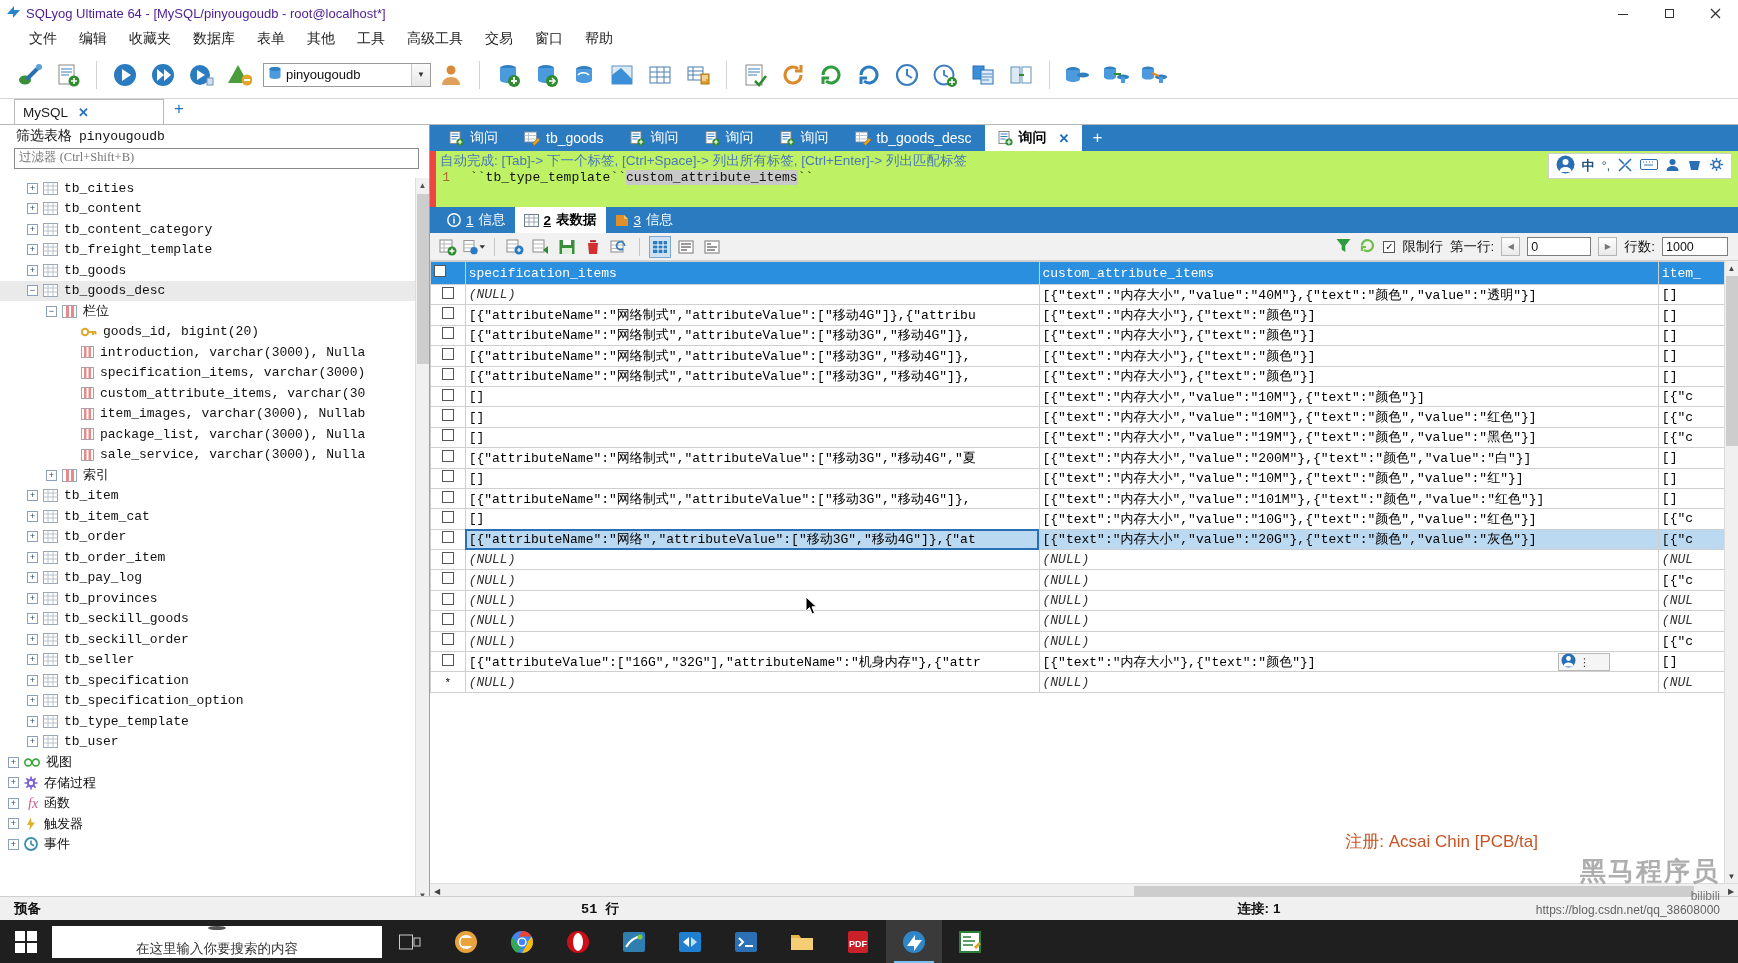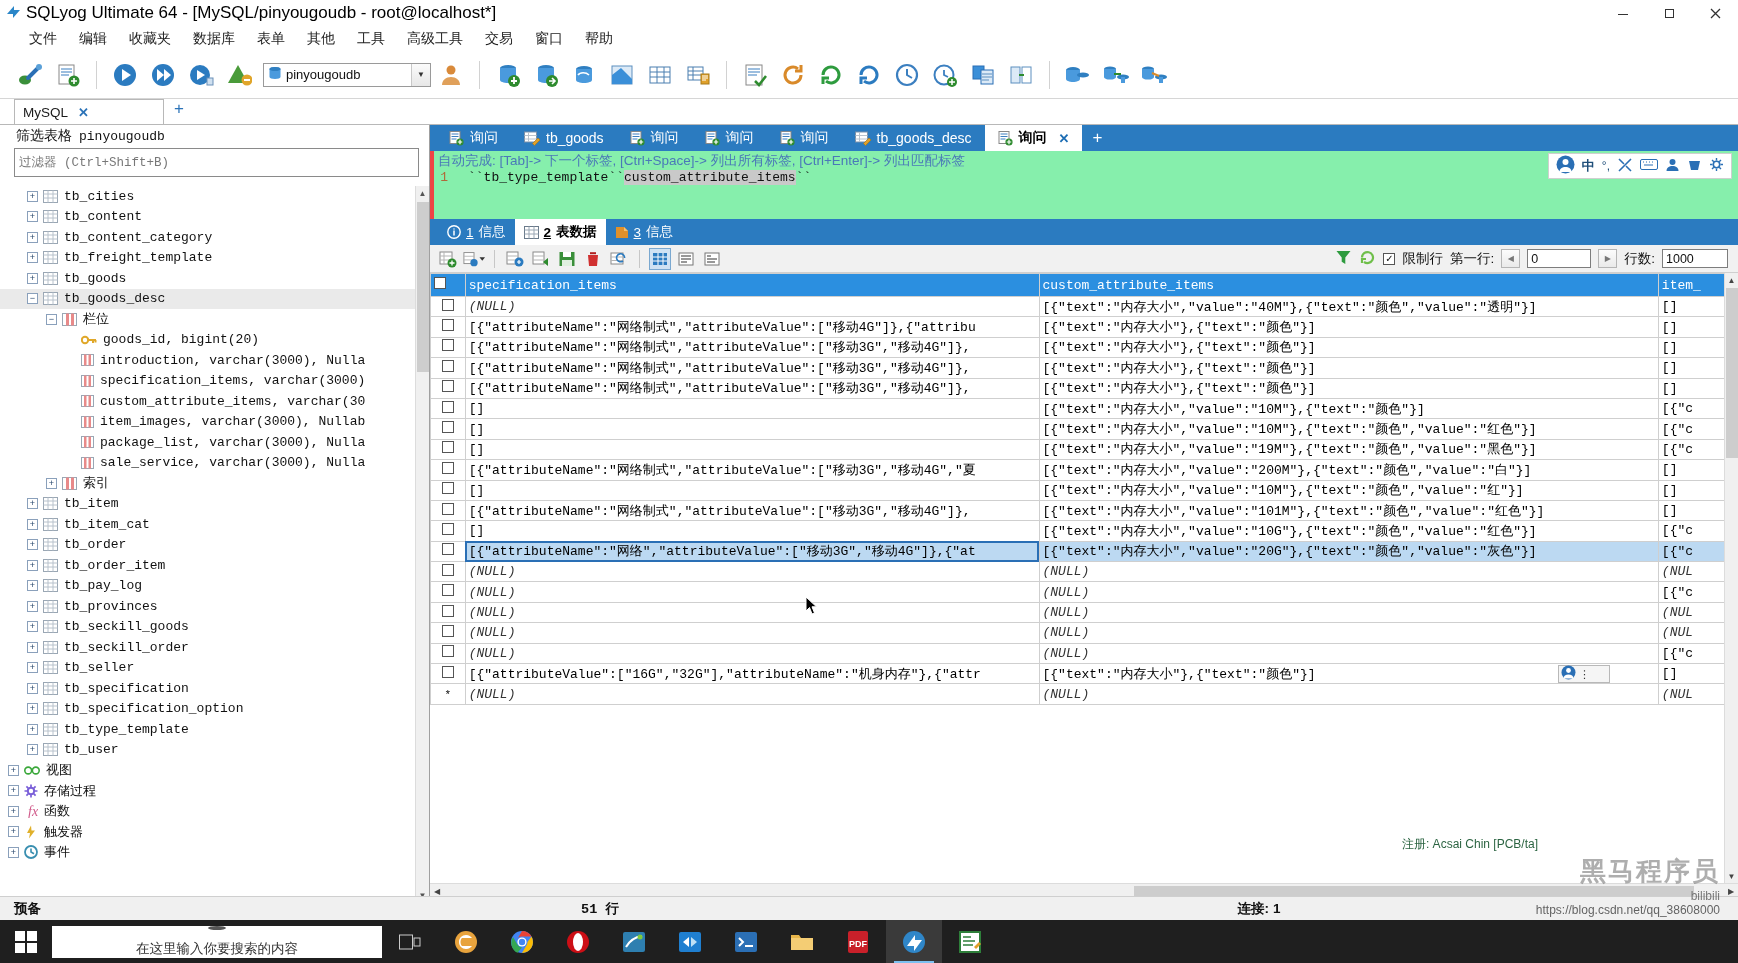--- a/index.html
+++ b/index.html
@@ -13,21 +13,21 @@
     -webkit-font-smoothing:antialiased;
   }
   .app { position:relative; width:1738px; height:963px; background:#ffffff; }
 
   
   .titlebar {
     height:27px; background:#ffffff; display:flex; align-items:center;
     border-bottom:1px solid #ffffff; position:relative;
   }
   .titlebar .appicon { width:26px; text-align:center; color:#2a7fc9; font-size:15px; }
-  .titlebar .ttl { font-size:17px; color:#000000; white-space:nowrap; }
+  .titlebar .ttl { font-size:13px; color:#4c1d95; white-space:nowrap; }
   .wbtns { position:absolute; right:0; top:0; height:27px; display:flex; }
   .wbtn { width:46px; height:27px; display:flex; align-items:center; justify-content:center;
           color:#333; font-size:14px; }
   .wbtn.close { }
 
   
   .menubar { height:24px; background:#ffffff; display:flex; align-items:center; padding-left:18px; }
   .menubar .mi { font-size:14px; color:#222; padding:0 11px; white-space:nowrap; }
 
   
@@ -58,23 +58,23 @@
   
   .body { position:absolute; left:0; top:125px; width:1738px; height:795px; display:flex; }
   .leftpane { width:430px; background:#ffffff; border-right:1px solid #9f9f9f;
               display:flex; flex-direction:column; }
   .rightpane { flex:1; background:#f3f3f3; display:flex; flex-direction:column; position:relative; }
 
   
   .filtlabel { height:22px; display:flex; align-items:center; padding-left:16px;
                font-size:14px; color:#111; background:#fff; }
   .filtlabel .dbn { font-family:"Liberation Mono", monospace; font-size:13px; margin-left:7px; }
-  .filtbox { margin:1px 10px 0 14px; height:29px; border:1px solid #8a8a8a; background:#fff;
-             display:flex; align-items:center; padding-left:4px;
-             font-family:Liberation Mono, monospace; font-size:12.5px; color:#777; }
+  .filtbox { margin:1px 10px 0 14px; height:21px; border:1px solid #8a8a8a; background:#fff;
+             display:flex; align-items:flex-start; padding-left:4px;
+             font-family:Liberation Serif, serif; font-size:12.5px; color:#777; }
   .treewrap { flex:1; position:relative; overflow:hidden; margin-top:8px;
               border-top:1px solid #fff; }
   .tree { position:absolute; left:0; top:0; right:14px; bottom:0;
           font-family:"Liberation Mono", monospace; font-size:13px; color:#111; }
   .tnode { height:20.5px; display:flex; align-items:center; white-space:nowrap; }
   .tnode.sel { background:#eaeaea; }
   .exp { width:11px; height:11px; border:1px solid #8aa0bb; background:#fff;
          font-size:9px; line-height:9px; text-align:center; color:#2b4a6f;
          margin-right:5px; flex:0 0 auto; font-family:"Liberation Sans",sans-serif; }
   .exp.none { border:none; background:transparent; }
@@ -92,21 +92,21 @@
 
   
   .qtabs { height:26px; background:#2b7bc0; display:flex; align-items:stretch; padding-left:6px; }
   .qtab { display:flex; align-items:center; gap:6px; padding:0 13px; font-size:14px;
           color:#ffffff; white-space:nowrap; }
   .qtab.active { background:#ffffff; color:#000; font-weight:bold; }
   .qtab .xc { font-size:13px; color:#1b6cb3; font-weight:bold; margin-left:6px; }
   .qtabs .plus { display:flex; align-items:center; padding:0 10px; color:#fff; font-size:17px; }
 
   
-  .editor { background:#86efac; border-left:4px solid #ef4444; height:68px; position:relative;
+  .editor { background:#bef264; border-left:6px solid #ef4444; height:56px; position:relative;
             overflow:hidden; }
   .achint { color:#4a78b8; font-size:13.5px; padding:1px 0 0 4px; white-space:nowrap; }
   .sqlline { display:flex; font-family:"Liberation Mono", monospace; font-size:13px; }
   .lineno { width:14px; text-align:right; color:#b06a3a; margin-right:20px; }
   .sqlcode { color:#111; }
   .sqlsel { background:#c9c9c9; }
 
   .floatbar { position:absolute; right:6px; top:2px; height:26px; background:#fff;
               border:1px solid #cfcfcf; display:flex; align-items:center; gap:7px; padding:0 7px; }
 
@@ -172,21 +172,21 @@
   .appstatus { position:absolute; left:0; bottom:43px; width:1738px; height:24px;
                background:#f0f0f0; border-top:1px solid #cfcfcf;
                display:flex; align-items:center; font-size:13.5px; color:#111;font-weight:bold; }
   .appstatus .s1 { width:420px; padding-left:14px; }
   .appstatus .s2 { width:360px; text-align:center; font-family:"Liberation Mono", monospace; }
   .appstatus .s3 { flex:1; text-align:center; }
   .wmark { position:absolute; right:18px; bottom:46px; text-align:right; pointer-events:none; }
   .wmark .hm { font-size:26px; color:#6c6c6c; font-weight:bold; letter-spacing:2px; opacity:.55; }
   .wmark .bili { font-size:12px; color:#5a5a5a; opacity:.8; }
   .wmark .blog { font-size:12px; color:#4a4a4a; opacity:.85; }
-  .wmark2 { position:absolute; right:200px; bottom:110px; font-size:12px; color:#14532d; opacity:.9; }
+  .wmark2 { position:absolute; right:200px; bottom:110px; font-size:17px; color:#c2410c; opacity:.9; }
 
   
   .taskbar { position:absolute; left:0; bottom:0; width:1738px; height:43px; background:#1f1f1f;
              display:flex; align-items:center; }
   .tstart { width:52px; height:43px; display:flex; align-items:center; justify-content:center; }
   .tsearch { width:330px; height:32px; background:#fff; display:flex; align-items:center;
              gap:10px; padding:0 10px; font-size:13.5px; color:#333;flex-direction:column; }
   .tsearch .circ { width:18px; height:18px; border:2px solid #555; border-radius:50%; }
   .titem { width:56px; height:43px; display:flex; align-items:center; justify-content:center;
            position:relative; }

